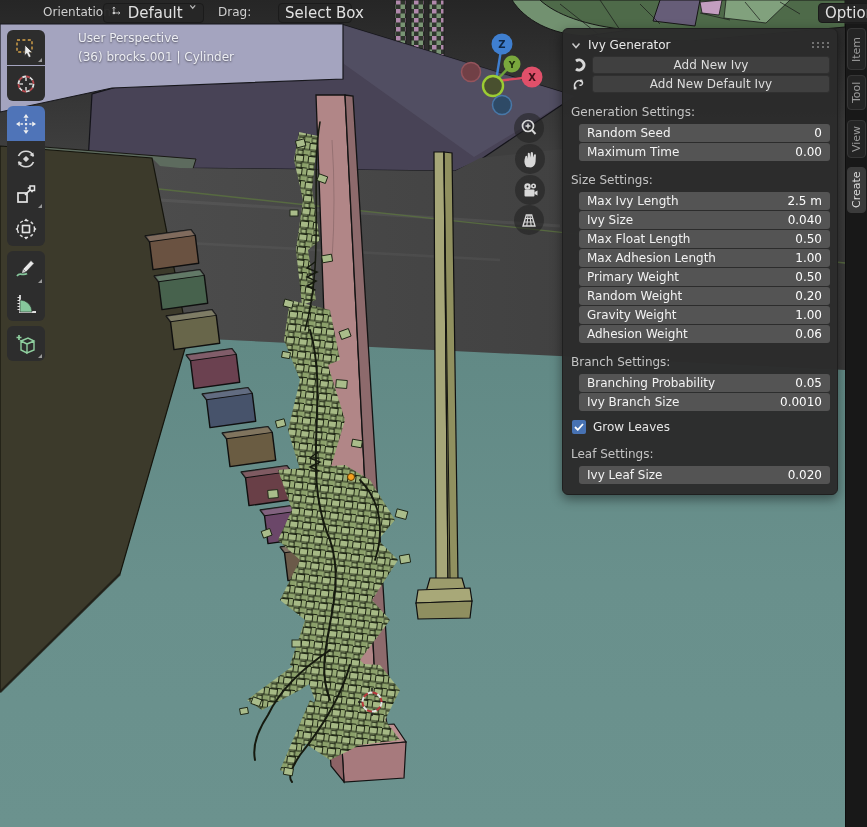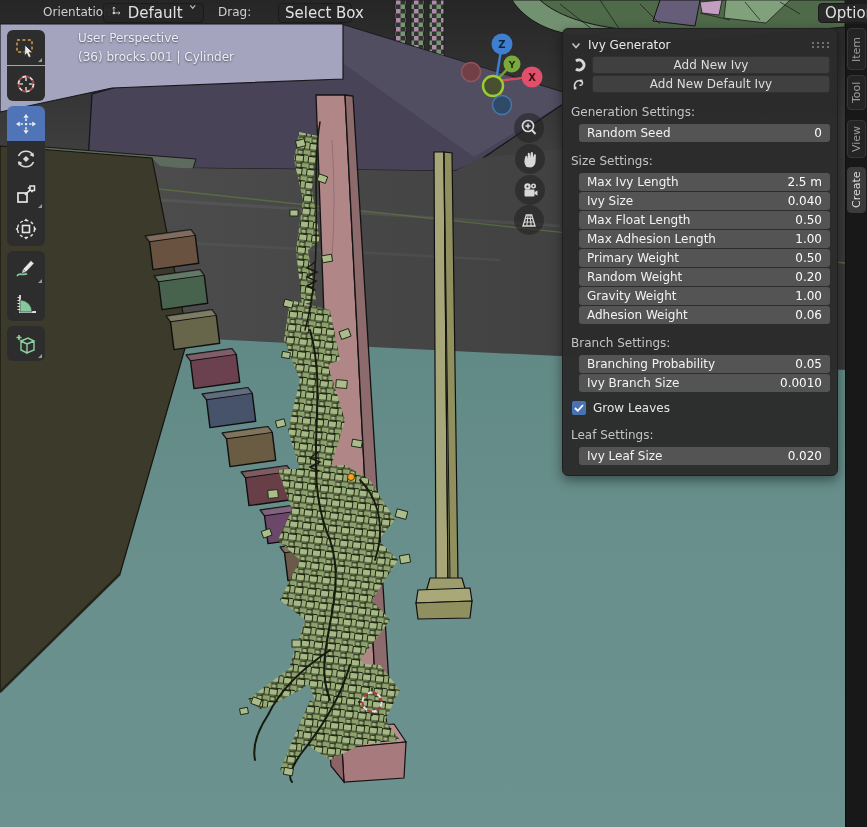--- a/index.html
+++ b/index.html
@@ -452,20 +452,24 @@
       </svg>
     </span>
     <div class="wide-btn">Add New Default Ivy</div>
   </div>
 
   <div class="sec-title">Generation Settings:</div>
   <div class="prow">
     <span>Random Seed</span>
     <span class="val">0</span>
   </div>
+  <div class="prow">
+    <span>Maximum Time</span>
+    <span class="val">0.00</span>
+  </div>
 
   <div class="sec-title">Size Settings:</div>
   <div class="prow">
     <span>Max Ivy Length</span>
     <span class="val">2.5 m</span>
   </div>
   <div class="prow">
     <span>Ivy Size</span>
     <span class="val">0.040</span>
   </div>

